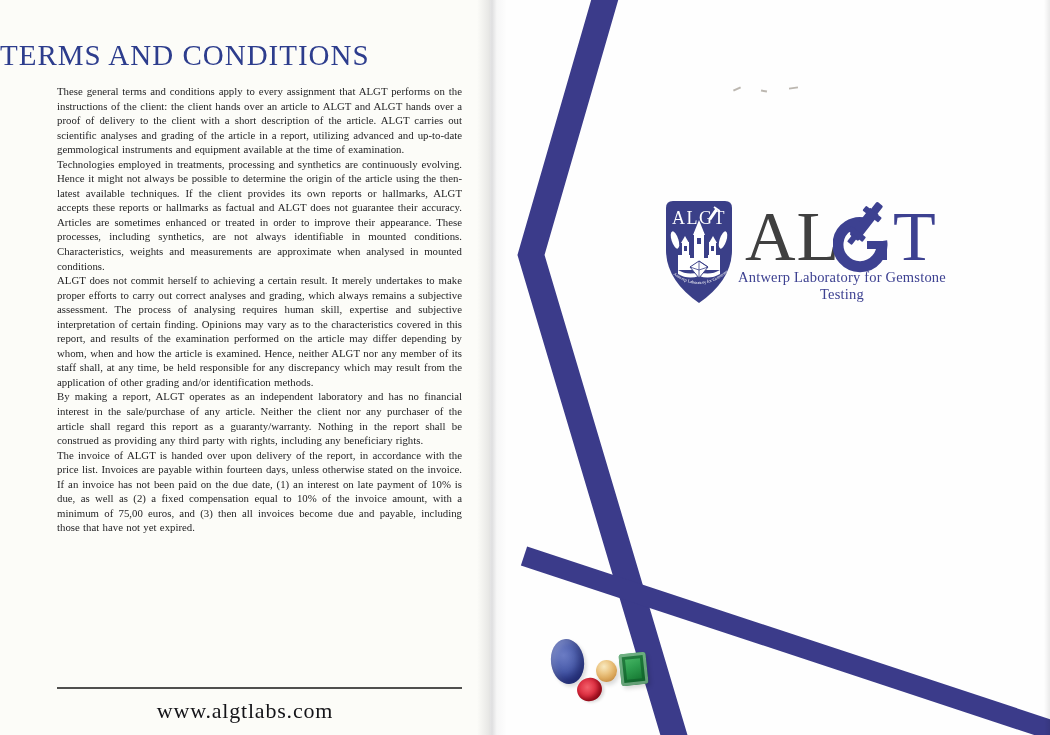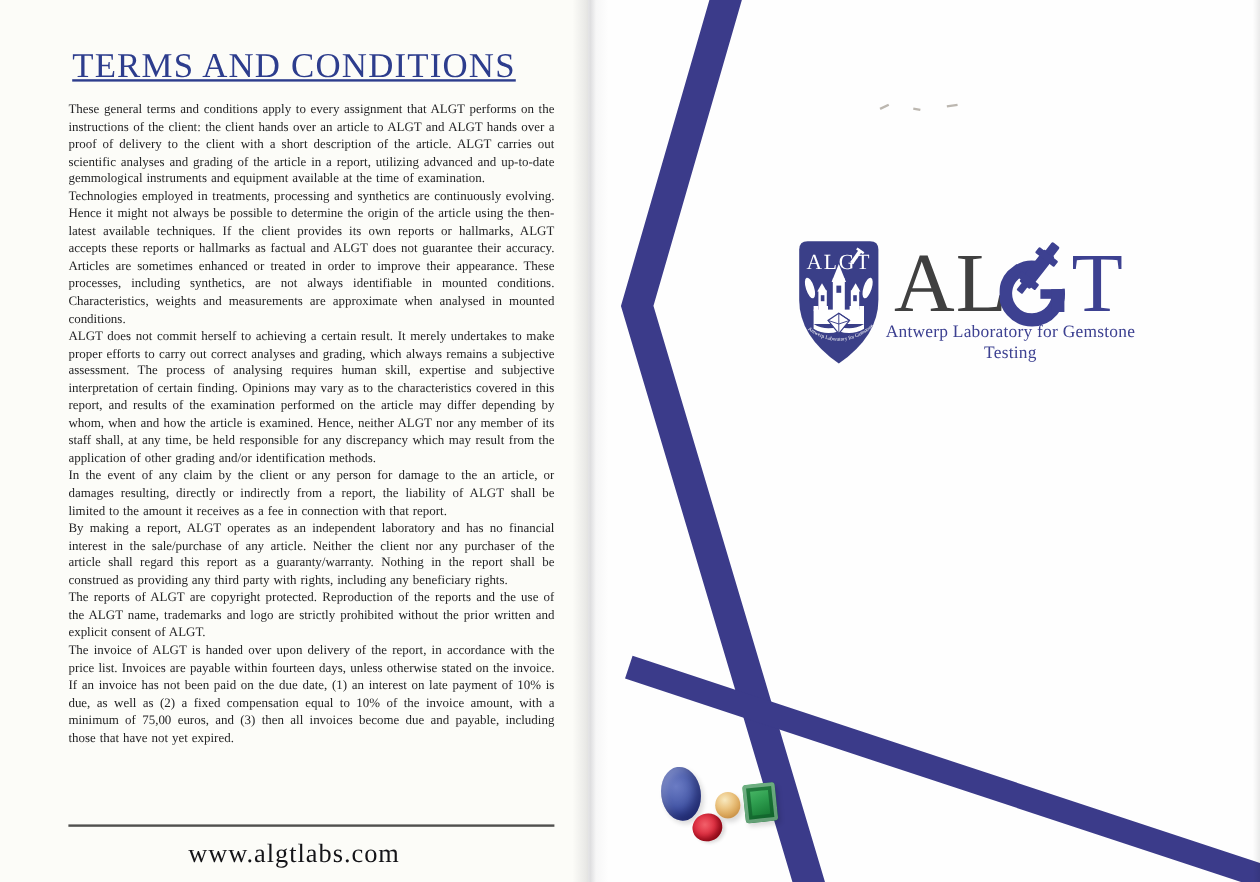--- a/index.html
+++ b/index.html
@@ -23,22 +23,22 @@
   }
   .right-edge {
     position:absolute; right:0; top:0; width:6px; height:735px; z-index:5;
     background:linear-gradient(90deg, rgba(0,0,0,0) 0%, rgba(0,0,0,0.08) 100%);
     pointer-events:none;
   }
 
   
   .doc-title {
     position:absolute; left:0; top:39px; width:490px;
-    text-align:center; font-size:29px; font-weight:normal;
-    letter-spacing:1px; color:#2d3d8d;text-decoration:underline;
+    font-size:29px; font-weight:normal;
+    letter-spacing:1px; color:#2d3d8d;
   }
   .doc-body {
     position:absolute; left:57px; top:84px; width:405px; height:600px;
     overflow:hidden; font-size:10.8px; line-height:14.55px;
     color:#242426; text-align:justify; word-spacing:0.6px;
   }
   .doc-body p { margin:0; }
   .footer-rule {
     position:absolute; left:57px; top:687px; width:405px; height:1.6px;
     background:#50504f;
@@ -104,23 +104,21 @@
 </style>
 </head>
 <body>
 
 <div class="page-left">
   <h1 class="doc-title">TERMS AND CONDITIONS</h1>
   <div class="doc-body">
     <p>These general terms and conditions apply to every assignment that ALGT performs on the instructions of the client: the client hands over an article to ALGT and ALGT hands over a proof of delivery to the client with a short description of the article. ALGT carries out scientific analyses and grading of the article in a report, utilizing advanced and up-to-date gemmological instruments and equipment available at the time of examination.</p>
     <p>Technologies employed in treatments, processing and synthetics are continuously evolving.  Hence it might not always be possible to determine the origin of the article using the then-latest available techniques.  If the client provides its own reports or hallmarks, ALGT accepts these reports or hallmarks as factual and ALGT does not guarantee their accuracy. Articles are sometimes enhanced or treated in order to improve their appearance. These processes, including synthetics, are not always identifiable in mounted conditions. Characteristics, weights and measurements are approximate when analysed in mounted conditions.</p>
     <p>ALGT does not commit herself to achieving a certain result.  It merely undertakes to make proper efforts to carry out correct analyses and grading, which always remains a subjective assessment. The process of analysing requires human skill, expertise and subjective interpretation of certain finding. Opinions may vary as to the characteristics covered in this report, and results of the examination performed on the article may differ depending by whom, when and how the article is examined. Hence, neither ALGT nor any member of its staff shall, at any time, be held responsible for any discrepancy which may result from the application of other grading and/or identification methods.</p>
-    <p>In the event of any claim by the client or any person for damage to the an article, or damages resulting, directly or indirectly from a report, the liability of ALGT shall be limited to the amount it receives as a fee in connection with that report.</p>
     <p>By making a report, ALGT operates as an independent laboratory and has no financial interest in the sale/purchase of any article. Neither the client nor any purchaser of the article shall regard this report as a guaranty/warranty. Nothing in the report shall be construed as providing any third party with rights, including any beneficiary rights.</p>
-    <p>The reports of ALGT are copyright protected.  Reproduction of the reports and the use of the ALGT name, trademarks and logo are strictly prohibited without the prior written and explicit consent of ALGT.</p>
     <p>The invoice of ALGT is handed over upon delivery of the report, in accordance with the price list. Invoices are payable within fourteen days, unless otherwise stated on the invoice.  If an invoice has not been paid on the due date, (1) an interest on late payment of 10% is due, as well as (2) a fixed compensation equal to 10% of the invoice amount, with a minimum of 75,00 euros, and (3) then all invoices become due and payable, including those that have not yet expired.</p>
   </div>
   <div class="footer-rule"></div>
   <div class="footer-url">www.algtlabs.com</div>
 </div>
 
 <div class="page-right"></div>
 
 <svg class="ribbons" viewBox="0 0 1050 735">
   <polyline points="607,-8 531,255 676,742" fill="none" stroke="#3b3b8a" stroke-width="26" stroke-linejoin="miter" stroke-miterlimit="8"></polyline>

